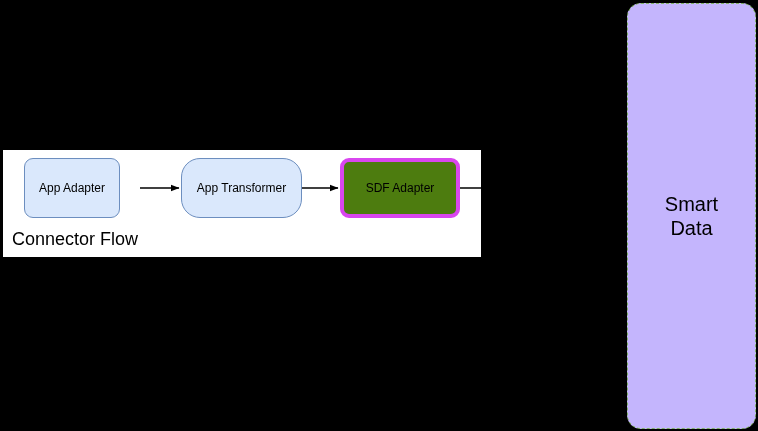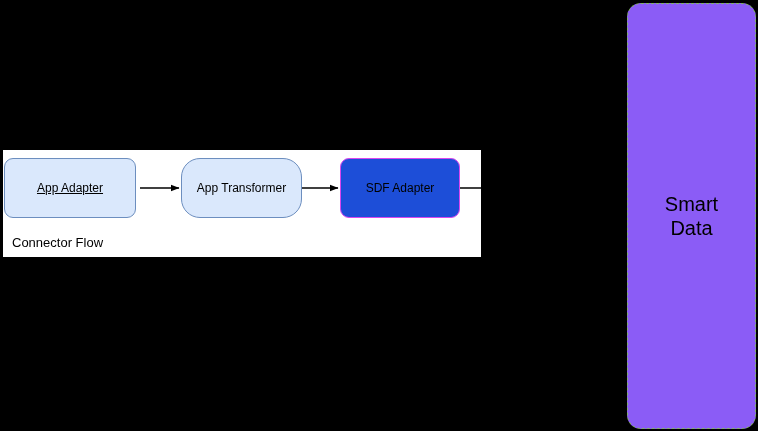--- a/index.html
+++ b/index.html
@@ -24,21 +24,21 @@
     width: 480px;
     height: 109px;
     background: #ffffff;
     border: 1px solid #000000;
     box-sizing: border-box;
   }
   .flow-container-label {
     position: absolute;
     left: 9px;
     bottom: 7px;
-    font-size: 13px;
+    font-size: 18px;
     color: #000000;
     white-space: nowrap;
   }
 
   
   .node {
     position: absolute;
     top: 158px;
     height: 60px;
     box-sizing: border-box;
@@ -48,24 +48,24 @@
     justify-content: center;
     font-size: 12px;
     color: #000000;
     white-space: nowrap;
   }
   .node-blue {
     background: #dae8fc;
     border: 1px solid #6c8ebf;
   }
   .node-yellow {
-    background: #1d4ed8;
-    border: 1px solid #d946ef;
+    background: #4d7c0f;
+    border: 4px solid #d946ef;
   }
-  #node-app-adapter    { left: 4px;  width: 132px; text-decoration: underline; }
+  #node-app-adapter    { left: 24px;  width: 96px; }
   #node-app-transformer{ left: 181px; width: 121px; border-radius: 19px; }
   #node-sdf-adapter    { left: 340px; width: 120px; }
 
   
   .edges-svg {
     position: absolute;
     left: 0;
     top: 0;
     width: 758px;
     height: 431px;
@@ -73,21 +73,21 @@
   }
 
   
   .framework-box {
     position: absolute;
     left: 627px;
     top: 3px;
     width: 129px;
     height: 426px;
     box-sizing: border-box;
-    background: #8b5cf6;
+    background: #c4b5fd;
     border: 1.5px dashed #82b366;
     border-radius: 14px;
     display: flex;
     flex-direction: column;
     align-items: center;
     justify-content: center;
     text-align: center;
   }
   .framework-line {
     font-size: 20px;

